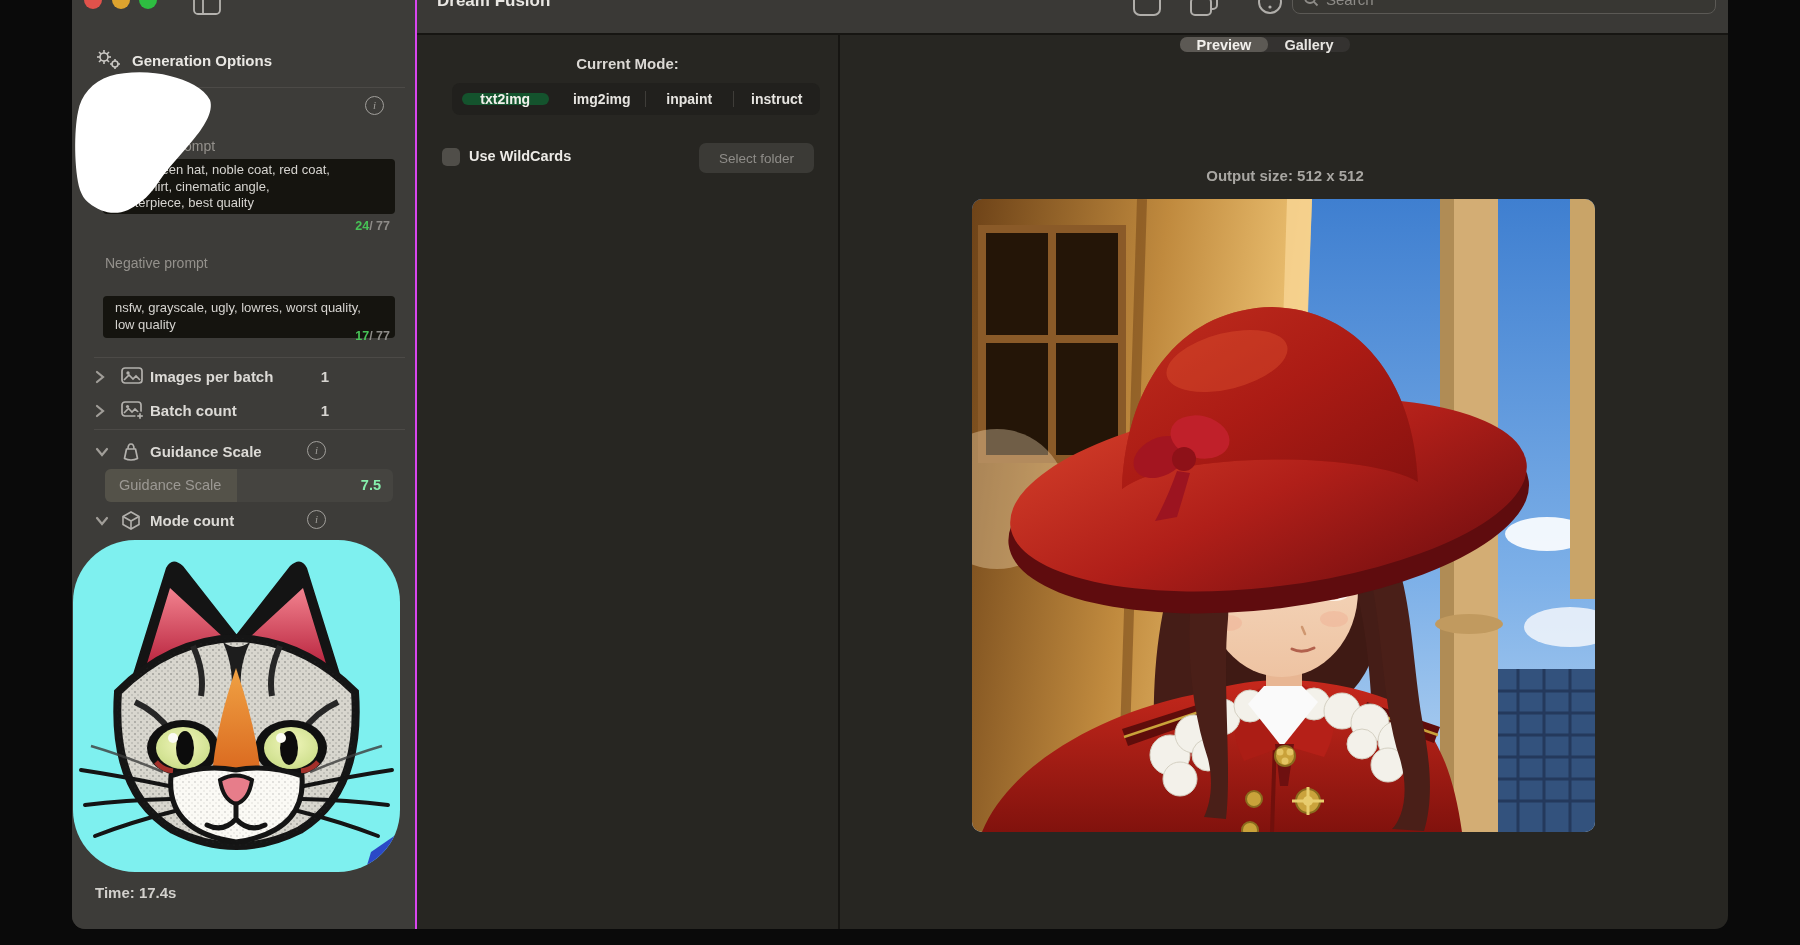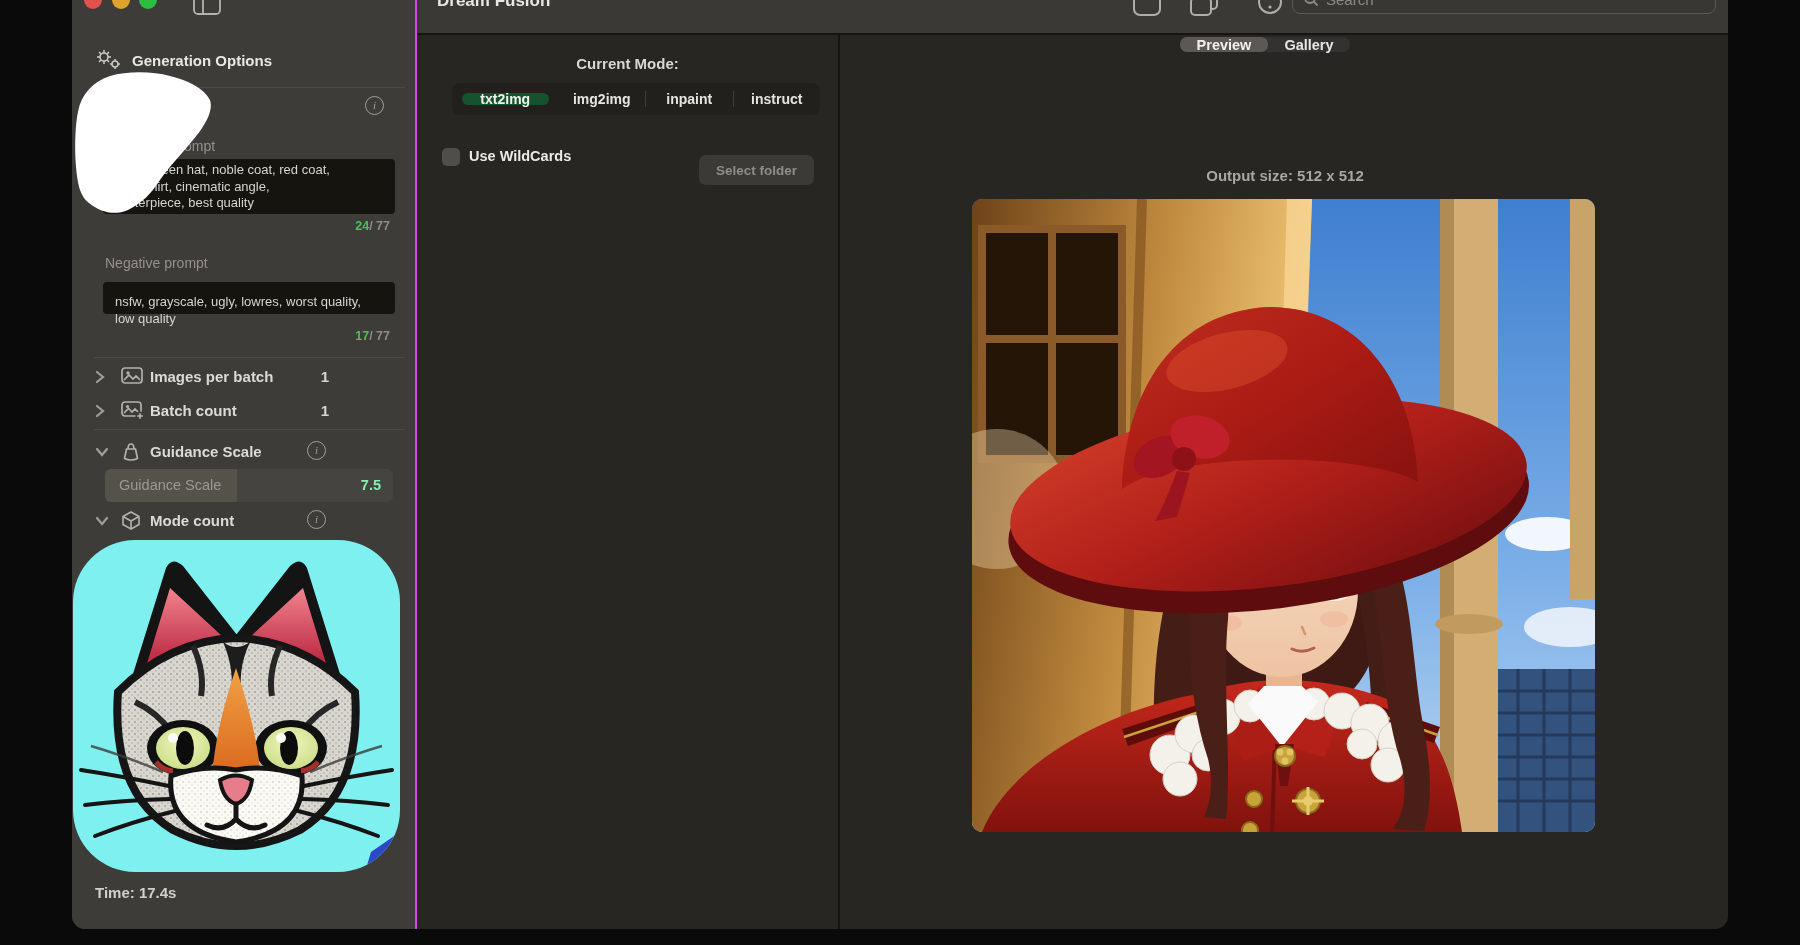--- a/index.html
+++ b/index.html
@@ -53,22 +53,22 @@
   #mode-label{position:absolute;left:0;top:20px;width:100%;text-align:center;font-size:15px;
     font-weight:600;color:#dbd8d4}
   #seg{position:absolute;left:35px;top:48px;width:368px;height:32px;background:#21201d;border-radius:8px;
     display:flex;align-items:stretch}
   .seg-item{flex:1;display:flex;align-items:center;justify-content:center;font-size:14px;
     font-weight:600;color:#e6e4e0;position:relative}
   .seg-item.sel{background:#14532d;border-radius:7px;margin:10px;color:#f2f0ec}
   .seg-div{width:1px;background:#3f3d39;margin:8px 0}
   #checkbox{position:absolute;left:25px;top:113px;width:18px;height:18px;background:#504e49;border-radius:5px}
   #wild-label{position:absolute;left:52px;top:113px;font-size:14.5px;font-weight:bold;color:#eceae6}
-  #select-folder{position:absolute;left:282px;top:120px;width:115px;height:30px;background:#3b3a36;
-    border:none;border-radius:7px;font-size:13.5px;font-weight:700;color:#8f8d89;
+  #select-folder{position:absolute;left:282px;top:108px;width:115px;height:30px;background:#3b3a36;
+    border:none;border-radius:7px;font-size:13.5px;font-weight:400;color:#8f8d89;
     font-family:"Liberation Sans",sans-serif}
   
   #preview-panel{position:relative;flex:1;height:100%}
   #tabs{position:absolute;left:340px;top:2px;height:15px;display:flex;background:#343230;border-radius:7px}
   .tab{display:flex;align-items:center;justify-content:center;font-size:14.5px;font-weight:600;color:#e8e6e2}
   .tab.sel{background:#5c5954;border-radius:7px;color:#f2f0ec}
   #output-size{position:absolute;left:0;top:132px;width:890px;text-align:center;font-size:15px;
     font-weight:600;color:#a8a6a2}
   #gen-image{position:absolute;left:132px;top:164px;width:623px;height:633px;border-radius:10px;
     overflow:hidden;background:#444}
@@ -123,21 +123,21 @@
     <div class="textarea" style="top:159px;height:55px">
       <div style="margin-left:32px">queen hat, noble coat, red coat,</div>
       <div style="margin-left:18px">e shirt, cinematic angle,</div>
       <div style="margin-left:6px">asterpiece, best quality</div>
     </div>
     <div class="counter" style="top:219px">
       <span class="cur">24</span><span>/ 77</span>
     </div>
 
     <div class="field-label" style="left:33px;top:255px">Negative prompt</div>
-    <div class="textarea" style="top:282px;height:32px;padding-top:12px">nsfw, grayscale, ugly, lowres, worst quality, low quality</div>
+    <div class="textarea" style="top:296px;height:42px;padding-top:4px">nsfw, grayscale, ugly, lowres, worst quality, low quality</div>
     <div class="counter" style="top:329px">
       <span class="cur">17</span><span>/ 77</span>
     </div>
 
     <div class="divider" style="top:357px"></div>
 
     <div class="sb-row" style="top:361px">
       <svg class="chev" width="10" height="16">
         <polyline points="2,3 8,8 2,13" fill="none" stroke="#a19e99" stroke-width="2.2" stroke-linecap="round"></polyline>
           </svg>

